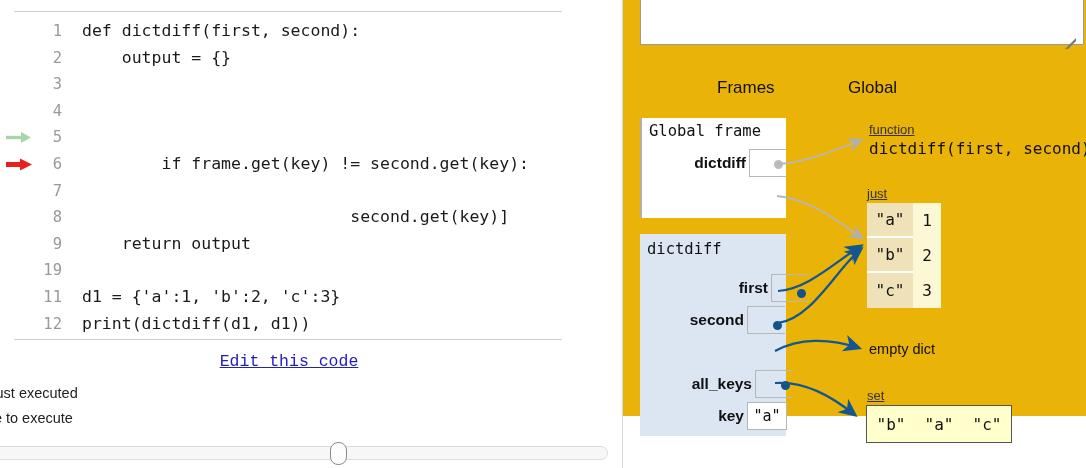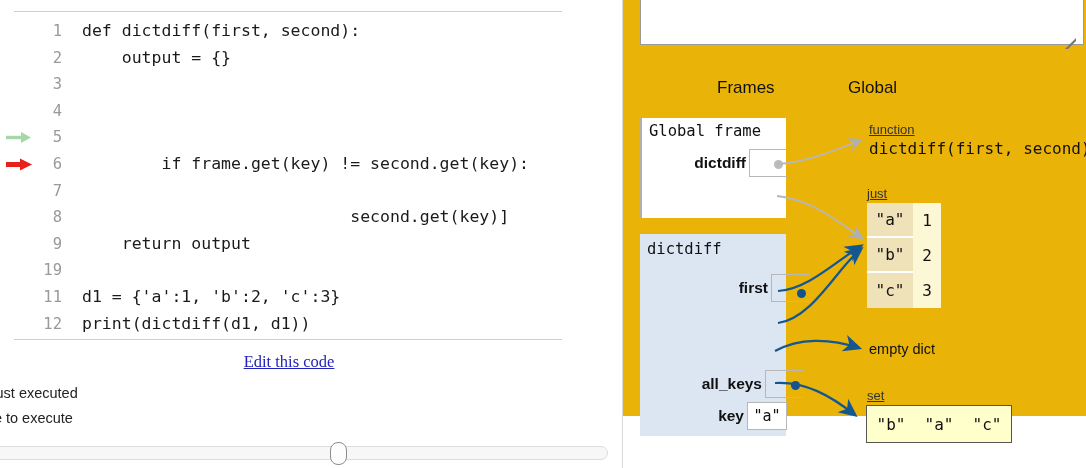--- a/index.html
+++ b/index.html
@@ -27,21 +27,21 @@
     position:absolute;left:82px;white-space:pre;
     font-family:"DejaVu Sans Mono","Liberation Mono",monospace;
     font-size:16.5px;color:#1a1a1a;line-height:26.6px;letter-spacing:0px;
   }
   .arrow-cell{position:absolute;left:6px;top:0;width:28px;height:26.6px;}
   .arr-svg{position:absolute;left:0;top:7px;}
 
   #edit-link-wrap{position:absolute;left:0;top:352px;width:578px;text-align:center;}
   #edit-link{
     font-size:16.5px;color:#2222bb;text-decoration:underline;cursor:pointer;
-    font-family:Liberation Serif, serif;
+    font-family:Liberation Mono, monospace;
     text-align:center;
   }
 
   .legend-row{
     position:absolute;font-size:14.5px;color:#222;white-space:nowrap;
     font-family:"Liberation Sans",sans-serif;
   }
   #legend-1{left:-48px;top:385px;}
   #legend-2{left:-44px;top:410px;}
 
@@ -275,23 +275,28 @@
 
     <div id="local-frame">
       <div class="frame-title">dictdiff</div>
 
       <div class="var-row" style="left:0;top:38px;width:104px;margin-left:24px;">
         <span class="var-name">first</span>
         <div class="var-slot" style="left:107px;"></div>
         <div class="ptr-dot ptr-blue" style="left:133px;top:17px;"></div>
       </div>
 
-
-
-      <div class="var-row" style="left:18px;top:134px;width:104px;text-decoration:underline;">
+      <div class="var-row" style="left:0;top:70px;width:104px;">
+        <span class="var-name">second</span>
+        <div class="var-slot" style="left:107px;"></div>
+        <div class="ptr-dot ptr-blue" style="left:133px;top:17px;"></div>
+      </div>
+
+
+      <div class="var-row" style="left:8px;top:134px;width:104px;text-decoration:underline;">
         <span class="var-name">all_keys</span>
         <div class="var-slot" style="left:107px;"></div>
         <div class="ptr-dot ptr-blue" style="left:133px;top:13px;"></div>
       </div>
 
       <div class="var-row" style="left:0;top:166px;width:104px;">
         <span class="var-name">key</span>
         <div class="var-slot filled" style="left:107px;">"a"</div>
       </div>
     </div>

